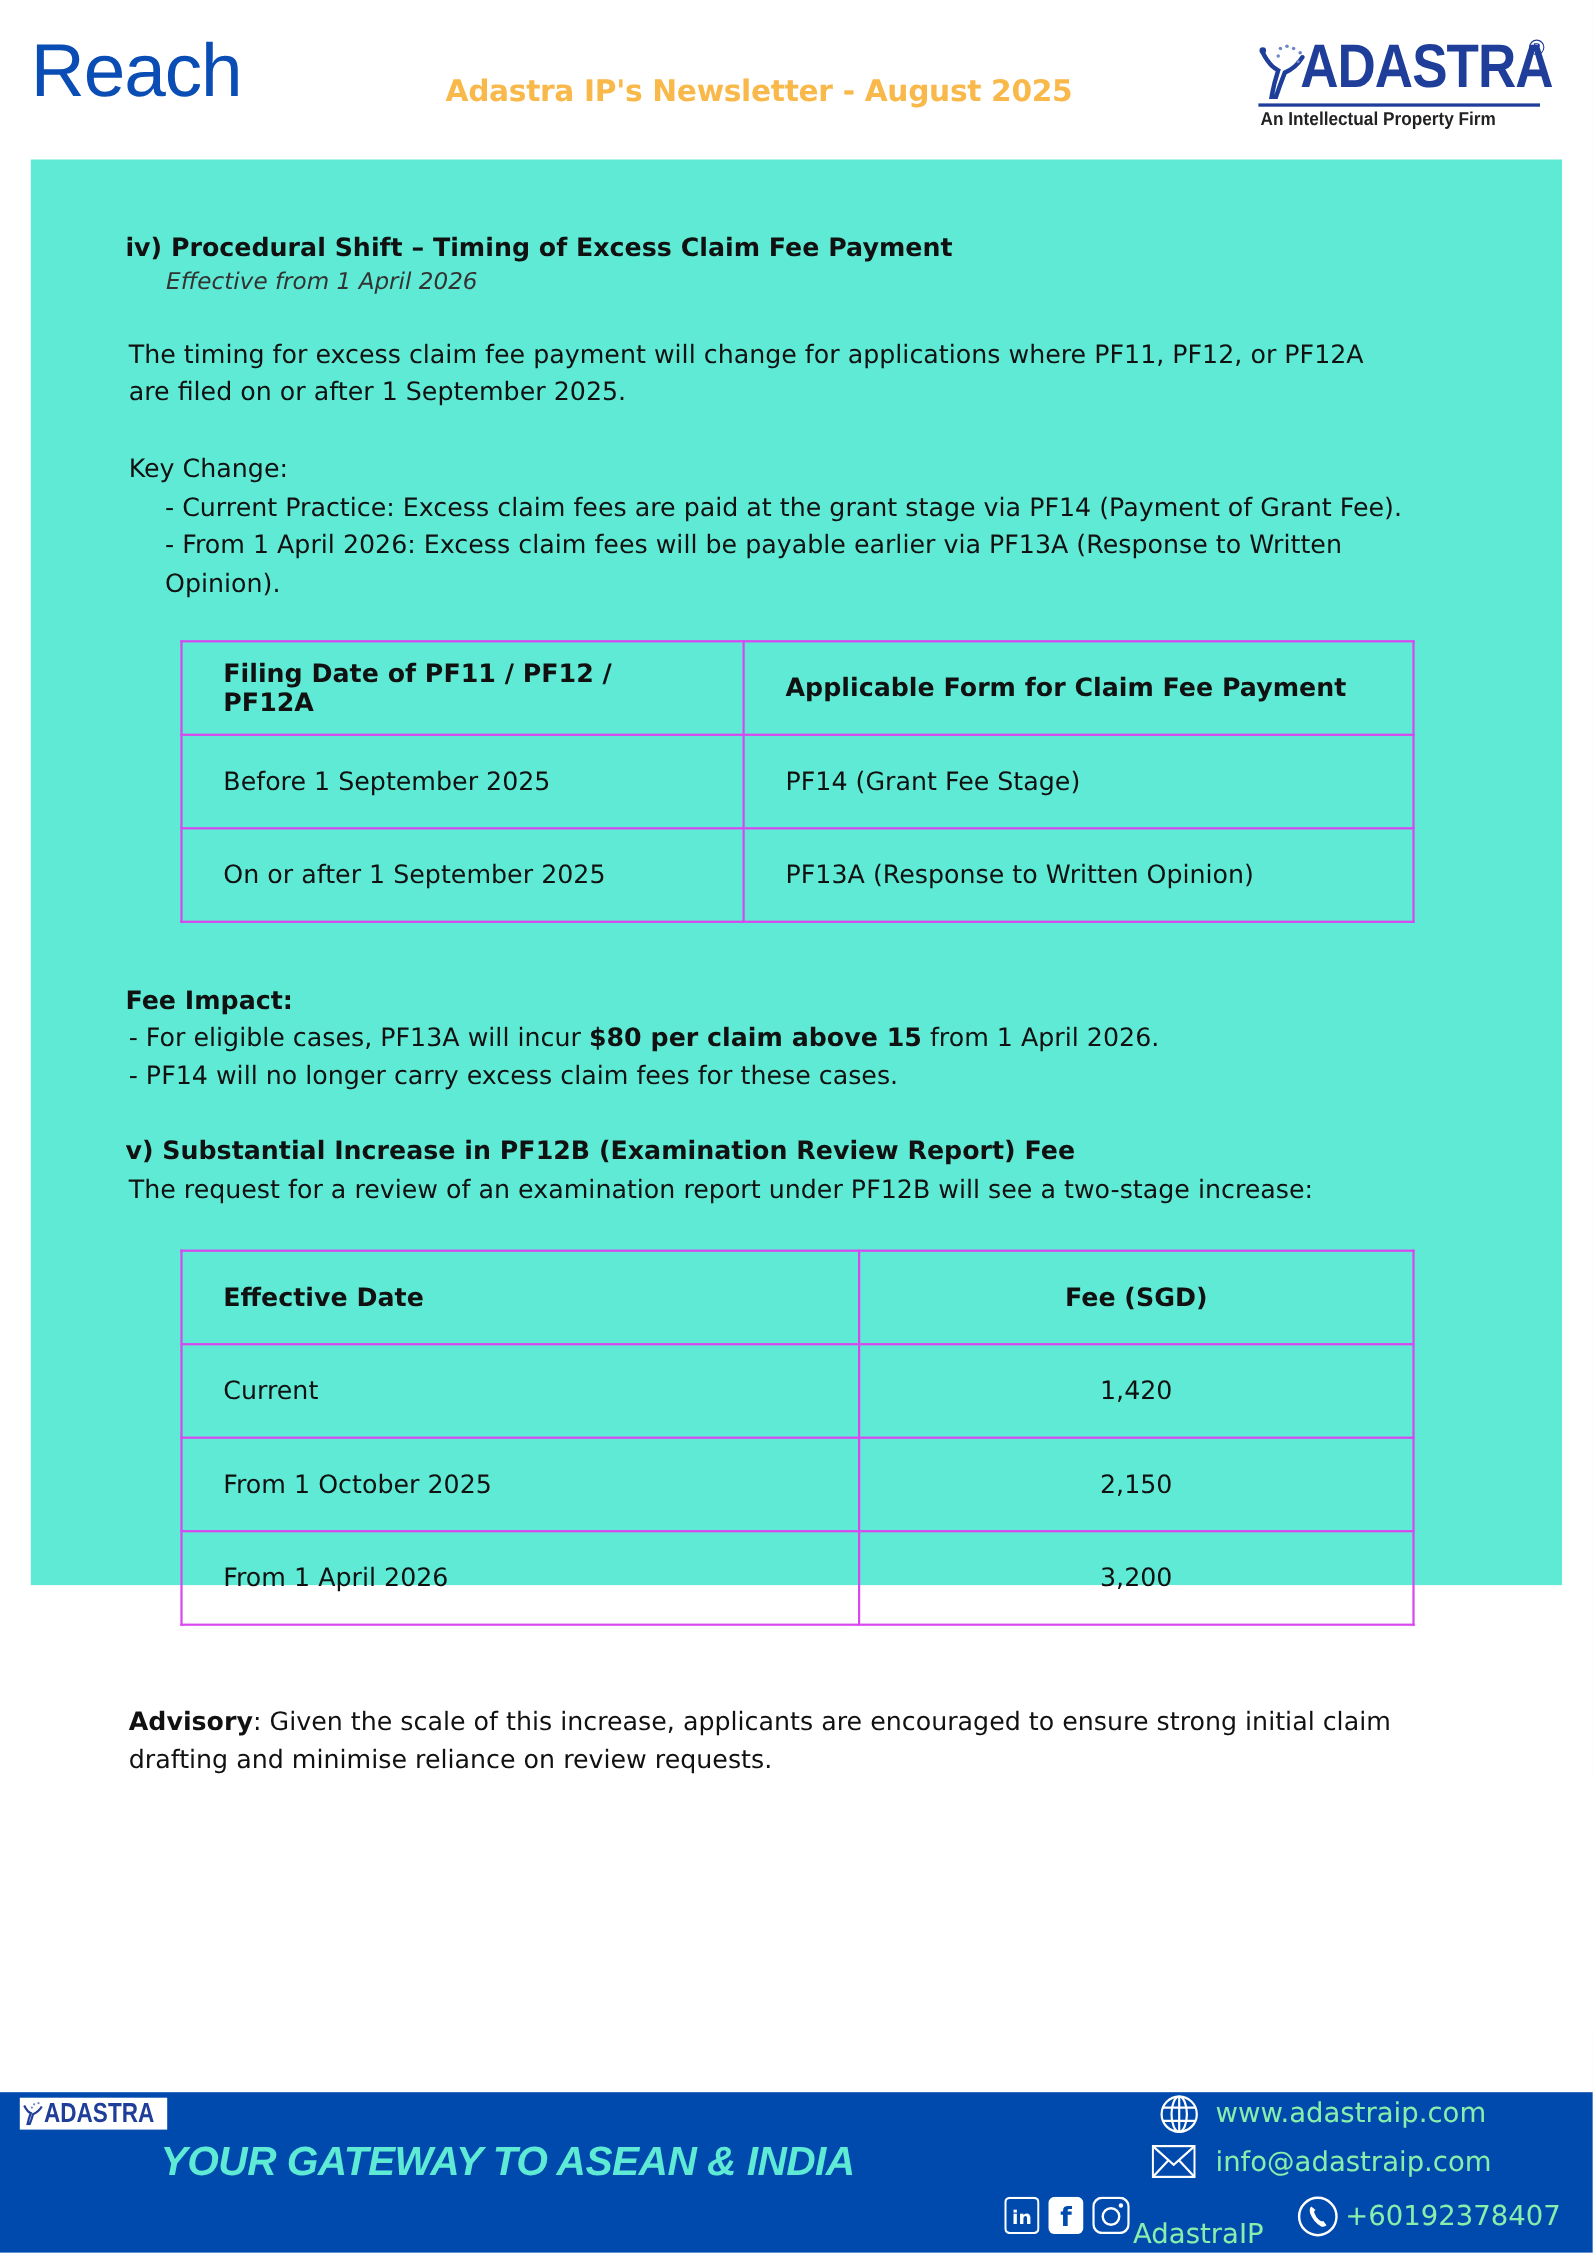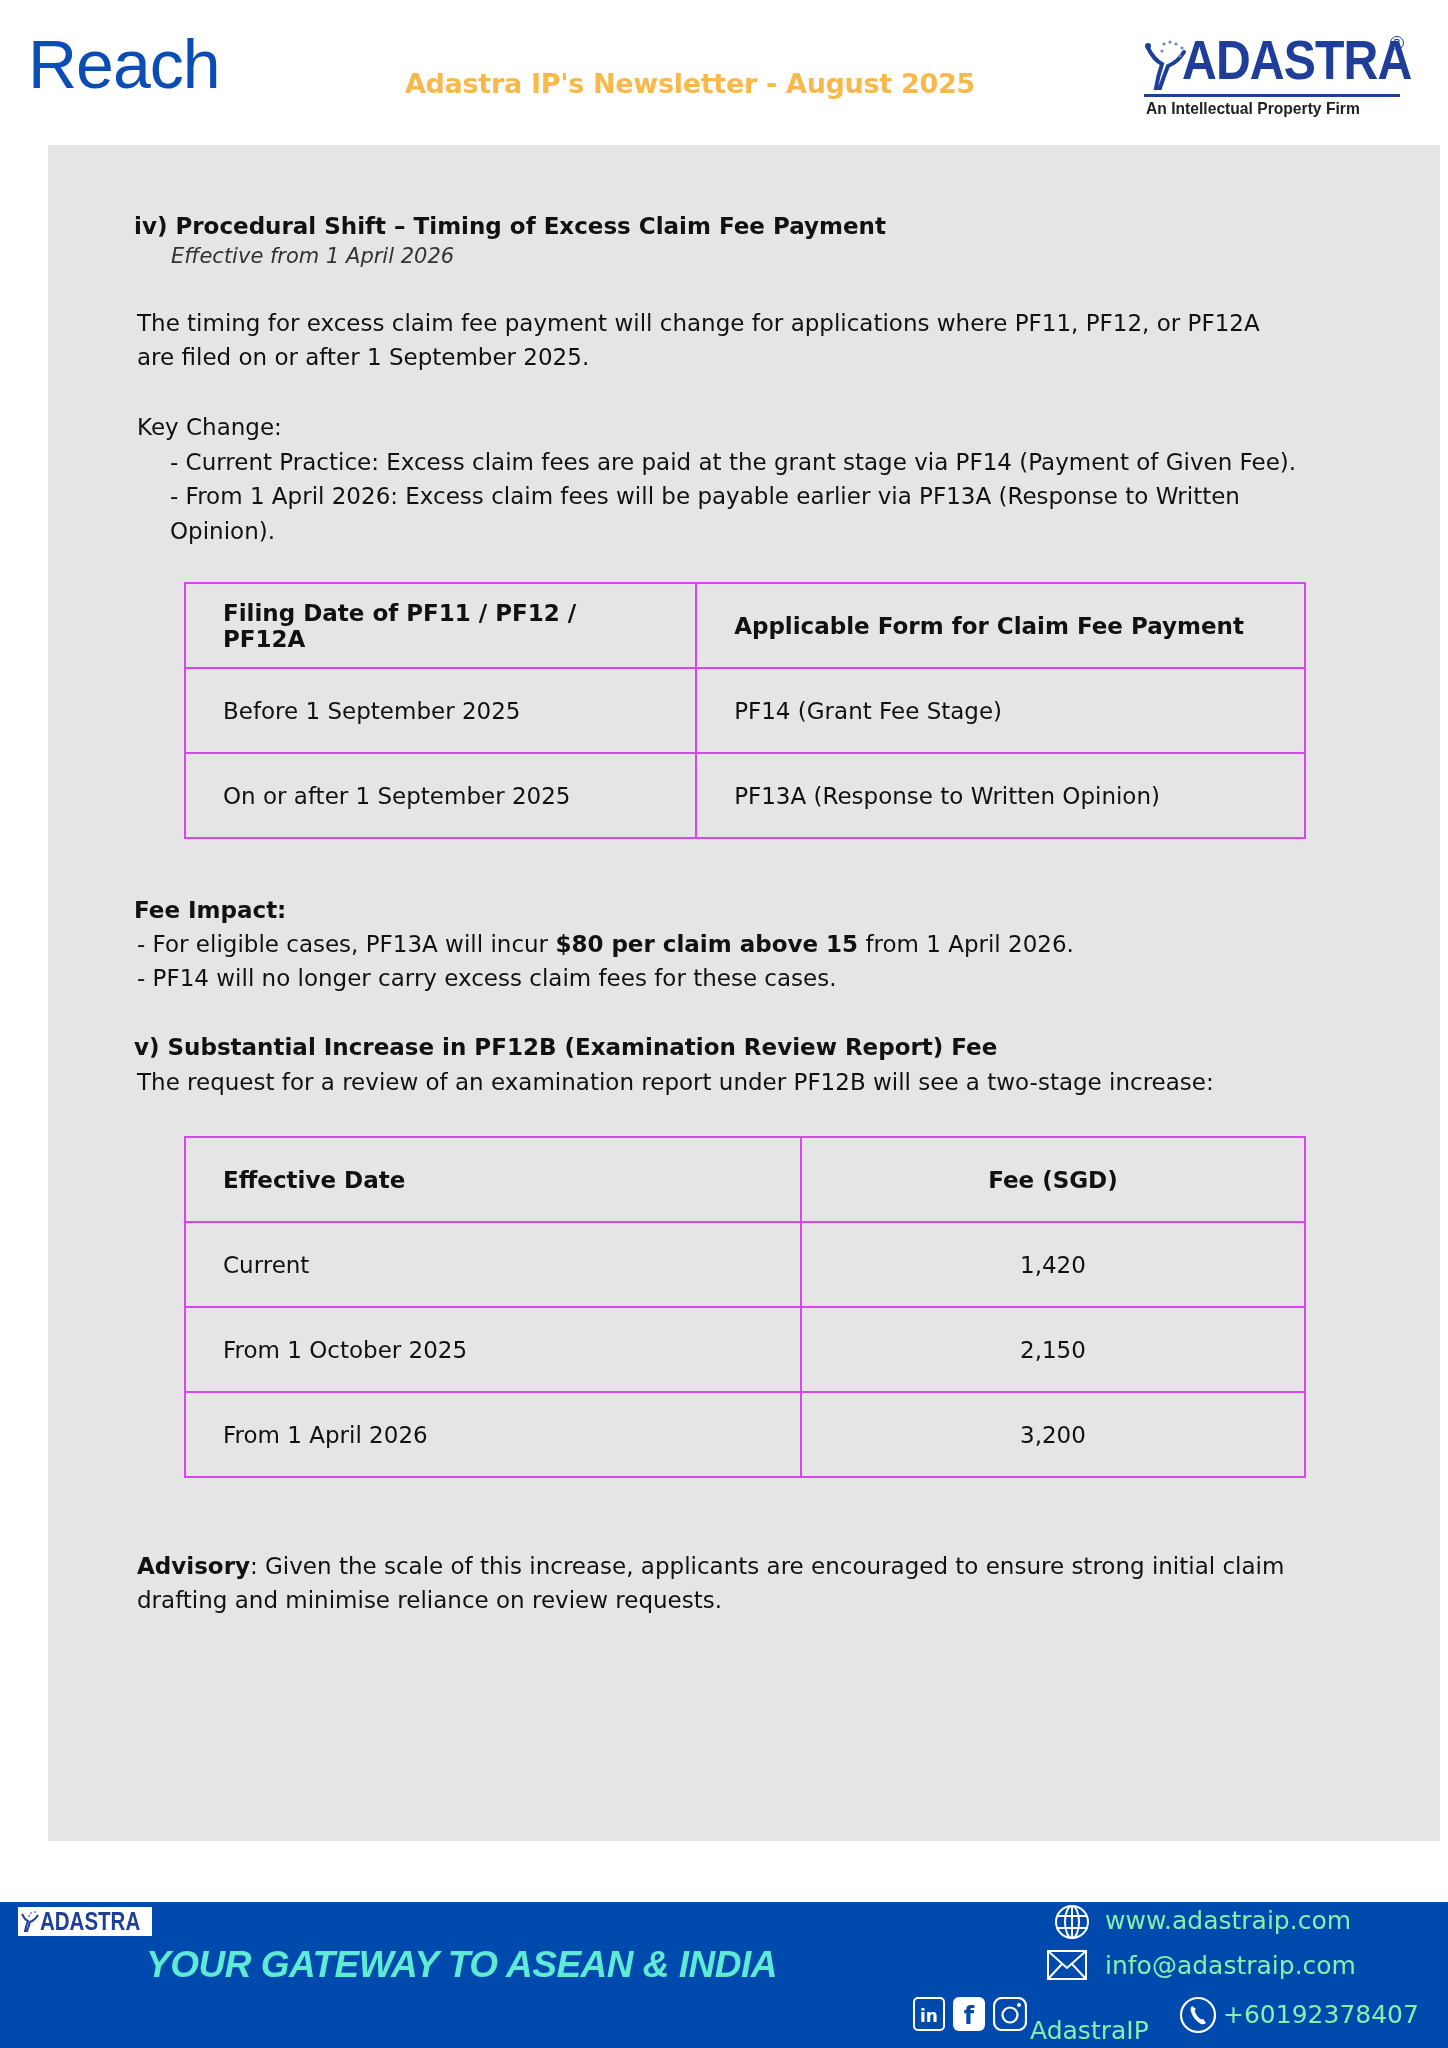--- a/index.html
+++ b/index.html
@@ -11,21 +11,21 @@
     .brand-reach { position: absolute; left: 28px; top: 30px; font-family: "Liberation Sans", sans-serif; font-size: 68px; color: #0a4db4; letter-spacing: -1px; line-height: 1; }
     .newsletter-title { position: absolute; left: 405px; top: 70px; font-family: "DejaVu Sans", sans-serif; font-weight: bold; font-size: 27px; color: #f9b84a; line-height: 1; letter-spacing: -0.3px; }
     .logo { position: absolute; left: 1140px; top: 32px; width: 270px; height: 92px; }
     .logo-mark { position: absolute; left: 4px; top: 6px; width: 46px; height: 52px; }
     .logo-word { position: absolute; left: 42px; top: 0px; font-family: "Liberation Sans", sans-serif; font-weight: bold; font-size: 56px; color: #1f3e99; letter-spacing: -1px; line-height: 1; transform: scaleX(0.86); transform-origin: left top; }
     .logo-reg { position: absolute; left: 250px; top: 4px; width: 14px; height: 14px; border: 1.5px solid #1f3e99; border-radius: 50%; font-size: 9px; color: #1f3e99; text-align: center; line-height: 11px; font-weight: bold; }
     .logo-rule { position: absolute; left: 4px; top: 62px; width: 256px; height: 3px; background: #1f3e99; }
     .logo-sub { position: absolute; left: 6px; top: 68px; font-family: "Liberation Sans", sans-serif; font-weight: bold; font-size: 17px; color: #222222; line-height: 1; transform: scaleX(0.92); transform-origin: left top; }
 
     
-    .panel { position: absolute; left: 28px; top: 145px; width: 1392px; height: 1696px; background: #e5e5e5; margin-left: 20px; }
+    .panel { position: absolute; left: 28px; top: 145px; width: 1392px; height: 1296px; background: #5eead4; }
     .content { position: absolute; left: 0; top: 0; width: 100%; height: 100%; font-family: "DejaVu Sans", sans-serif; }
     .t { position: absolute; white-space: nowrap; font-size: 23px; line-height: 1.2; color: #111; }
     .b { font-weight: bold; }
     .it { font-style: italic; color: #333; font-size: 21px; }
 
     
     table.grid { position: absolute; border-collapse: collapse; font-family: "DejaVu Sans", sans-serif; font-size: 23px; color: #111; }
     table.grid td, table.grid th { border: 2px solid #d946ef; padding: 0 37px; text-align: left; height: 85px; vertical-align: middle; font-weight: normal; }
     table.grid th { font-weight: bold; }
     table.grid .center { text-align: center; }
@@ -65,21 +65,21 @@
 
 <div class="panel">
   <div class="content">
     <div class="t b" style="left:86px; top:68px;">iv) Procedural Shift – Timing of Excess Claim Fee Payment</div>
     <div class="t it" style="left:123px; top:99px;">Effective from 1 April 2026</div>
 
     <div class="t" style="left:89px; top:165px;">The timing for excess claim fee payment will change for applications where PF11, PF12, or PF12A</div>
     <div class="t" style="left:89px; top:199px;">are filed on or after 1 September 2025.</div>
 
     <div class="t" style="left:89px; top:269px;">Key Change:</div>
-    <div class="t" style="left:122px; top:304px;">- Current Practice: Excess claim fees are paid at the grant stage via PF14 (Payment of Given Fee).</div>
+    <div class="t" style="left:122px; top:304px;">- Current Practice: Excess claim fees are paid at the grant stage via PF14 (Payment of Grant Fee).</div>
     <div class="t" style="left:122px; top:338px;">- From 1 April 2026: Excess claim fees will be payable earlier via PF13A (Response to Written</div>
     <div class="t" style="left:122px; top:373px;">Opinion).</div>
 
     <table class="grid" style="left:136px; top:437px; width:1122px;">
       <colgroup>
           <col style="width:512px">
           <col style="width:610px">
         </colgroup>
       <tbody>
           <tr>

